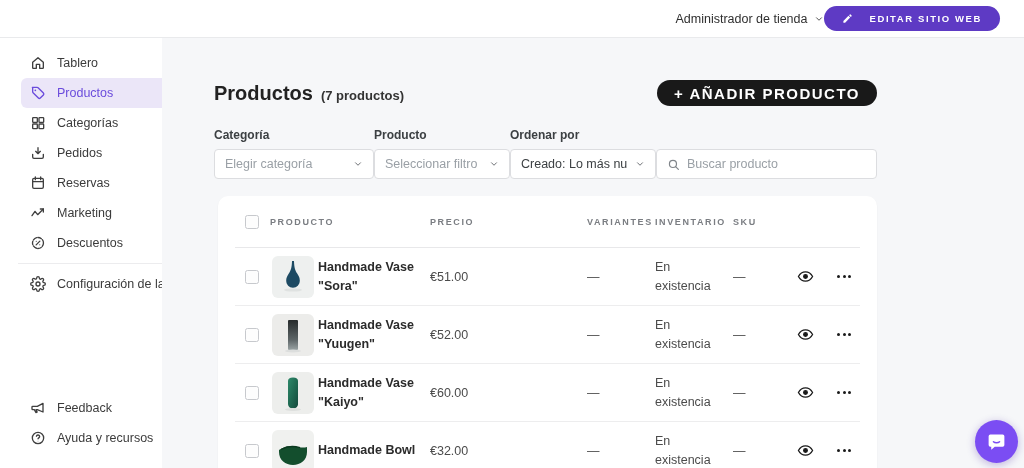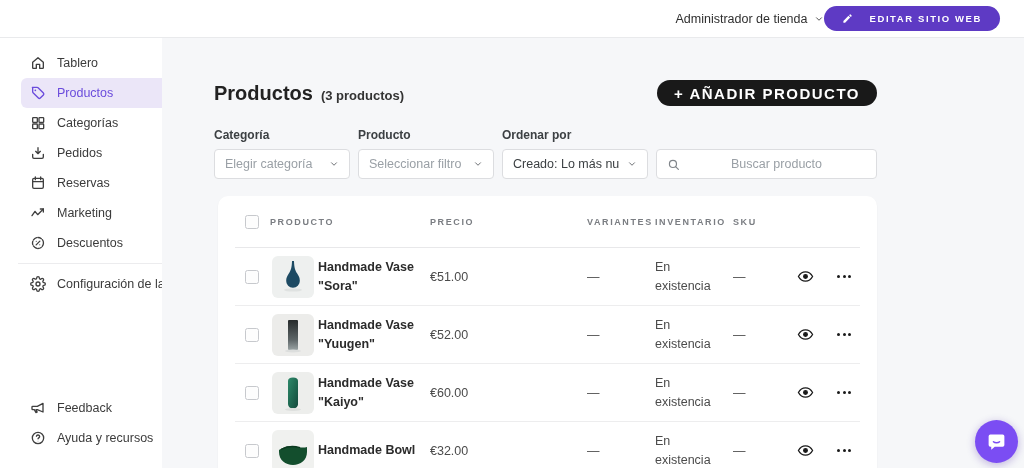--- a/index.html
+++ b/index.html
@@ -31,31 +31,31 @@
   .main { position:absolute; top:38px; left:162px; right:0; bottom:0; background:#F6F7F9; overflow:hidden; }
   .content { position:relative; margin-left:52px; width:663px; }
 
   .head-row { display:flex; align-items:center; justify-content:space-between; margin-top:42px; }
   .title-group { display:flex; align-items:baseline; gap:8px; }
   .page-title { font-size:20px; font-weight:700; color:#222; }
   .page-count { font-size:13px; font-weight:600; color:#333; }
   .add-btn { background:#191919; color:#fff; border:none; height:26px; padding:0 17px; border-radius:14px;
     font-size:15px; font-weight:700; letter-spacing:1.5px; cursor:pointer; font-family:inherit; }
 
-  .filters { display:flex; gap:8px; margin-top:22px; align-items:flex-end; }
+  .filters { display:flex; gap:0; margin-top:22px; align-items:flex-end; }
   .filter label { display:block; font-size:12px; font-weight:700; color:#3c4043; margin-bottom:7px; }
   .select { height:30px; background:#fff; border:1px solid #dcdde0; border-radius:4px; display:flex;
     align-items:center; justify-content:space-between; padding:0 10px; font-size:12.5px; cursor:pointer; }
   .select .ph { color:#9aa0a6; }
   .select .val { color:#3c4043; white-space:nowrap; overflow:hidden; }
-  .w-cat { width:136px; } .w-prod { width:136px; } .w-sort { width:146px; }
+  .w-cat { width:160px; } .w-prod { width:136px; } .w-sort { width:146px; }
   .chev { color:#6f7276; flex:0 0 auto; margin-left:8px; }
   .searchbox { flex:1; height:30px; background:#fff; border:1px solid #dcdde0; border-radius:4px;
     display:flex; align-items:center; padding:0 10px; gap:7px; }
-  .searchbox input { border:none; outline:none; flex:1; font-size:12.5px; color:#3c4043; font-family:inherit; background:transparent;text-align:center; }
+  .searchbox input { border:none; outline:none; flex:1; font-size:12.5px; color:#3c4043; font-family:inherit; background:transparent; }
   .searchbox input::placeholder { color:#9aa0a6; }
   .search-ic { color:#80858a; }
 
   
   .card { margin-top:17px; margin-left:4px; width:659px; background:#fff; border-radius:10px 10px 0 0;
     box-shadow:0 1px 2px rgba(20,20,40,.05); height:340px; }
   .trows { margin:0 17px; }
   .trow { display:grid; grid-template-columns:25px 160px 157px 68px 78px 60px 40px auto;
     align-items:center; padding-left:10px; height:58px; border-bottom:1px solid #ededee; }
   .trow.thead { height:52px; border-bottom:1px solid #e8e8ea; }
@@ -198,21 +198,21 @@
     </div>
   </div>
 </nav>
 
 <main class="main">
   <div class="content">
 
     <div class="head-row">
       <div class="title-group">
         <span class="page-title">Productos</span>
-        <span class="page-count">(3 productos)</span>
+        <span class="page-count">(7 productos)</span>
       </div>
       <button class="add-btn">+ AÑADIR PRODUCTO</button>
     </div>
 
     <div class="filters">
       <div class="filter">
         <label>Categoría</label>
         <div class="select w-cat">
           <span class="ph">Elegir categoría</span>
           <span class="chev">

